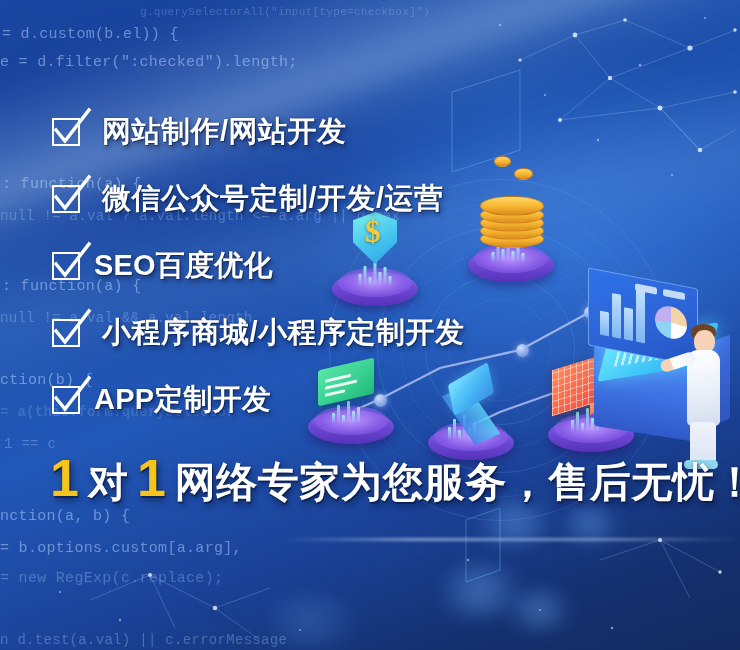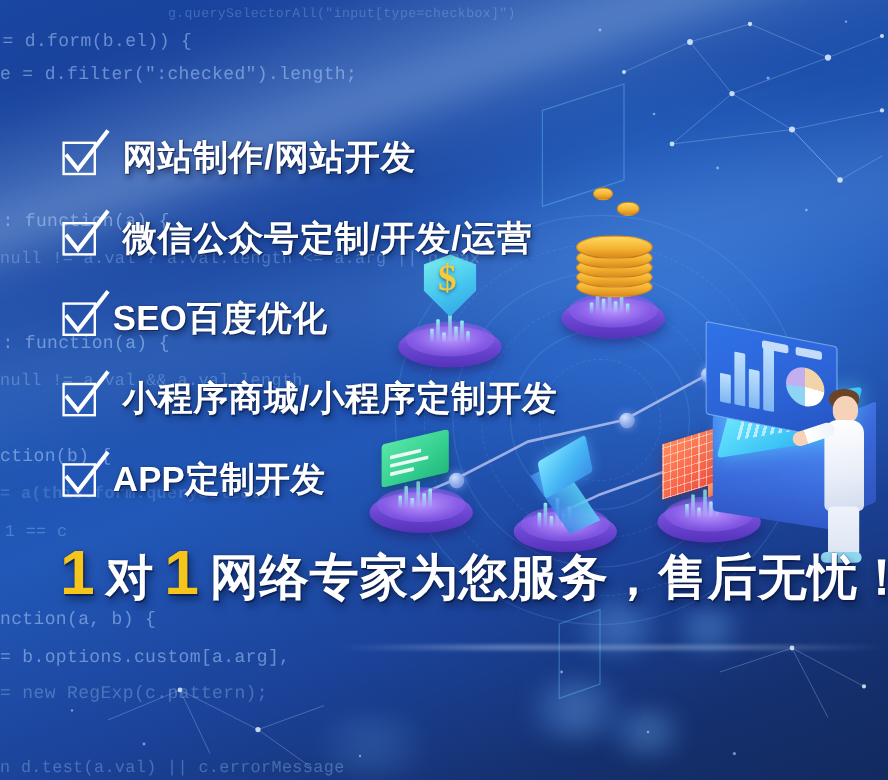--- a/index.html
+++ b/index.html
@@ -451,32 +451,32 @@
           <circle cx="60" cy="592" r="1.0"></circle>
       </g>
 
       <g stroke="rgba(110,215,255,0.35)" stroke-width="1" fill="none">
         <path d="M452,92 L520,70 L520,150 L452,172 Z"></path>
         <path d="M466,520 L500,508 L500,570 L466,582 Z"></path>
       </g>
     </svg>
 
     <div class="code" style="left:140px;top:6px;font-size:11px;opacity:.5;">g.querySelectorAll("input[type=checkbox]")</div>
-    <div class="code" style="left:2px;top:26px;font-size:15px;">= d.form(b.el)) {</div>
+    <div class="code" style="left:2px;top:26px;font-size:15px;">= d.custom(b.el)) {</div>
     <div class="code" style="left:0px;top:54px;font-size:15px;">e = d.filter(":checked").length;</div>
     <div class="code" style="left:2px;top:176px;font-size:15px;">: function(a) {</div>
     <div class="code dim" style="left:0px;top:208px;font-size:14px;">null != a.val ? a.val.length &lt;= a.arg || g.max</div>
     <div class="code" style="left:2px;top:278px;font-size:15px;">: function(a) {</div>
     <div class="code dim" style="left:0px;top:310px;font-size:14px;">null != a.val &amp;&amp; a.val.length</div>
     <div class="code" style="left:0px;top:372px;font-size:15px;">ction(b) {</div>
     <div class="code dimmer" style="left:0px;top:404px;font-size:14px;">= a(this.form.querySelector</div>
     <div class="code dim" style="left:4px;top:436px;font-size:14px;">1 == c</div>
     <div class="code" style="left:0px;top:540px;font-size:15px;">= b.options.custom[a.arg],</div>
     <div class="code" style="left:0px;top:508px;font-size:15px;">nction(a, b) {</div>
-    <div class="code dim" style="left:0px;top:570px;font-size:15px;">= new RegExp(c.pattern);</div>
+    <div class="code dim" style="left:0px;top:570px;font-size:15px;">= new RegExp(c.replace);</div>
     <div class="code dim" style="left:0px;top:600px;font-size:14px;margin-top:32px;">n d.test(a.val) || c.errorMessage</div>
   </div>
 
   <div class="illus">
 
     <svg style="position:absolute;left:0;top:0;width:450px;height:230px;">
       <g stroke="rgba(196,206,245,0.75)" stroke-width="2.2" fill="none">
         <path d="M30,175 L88,150 L150,118 L230,100"></path>
         <path d="M150,190 L210,162 L272,140 L330,120"></path>
         <path d="M230,100 L300,62"></path>

